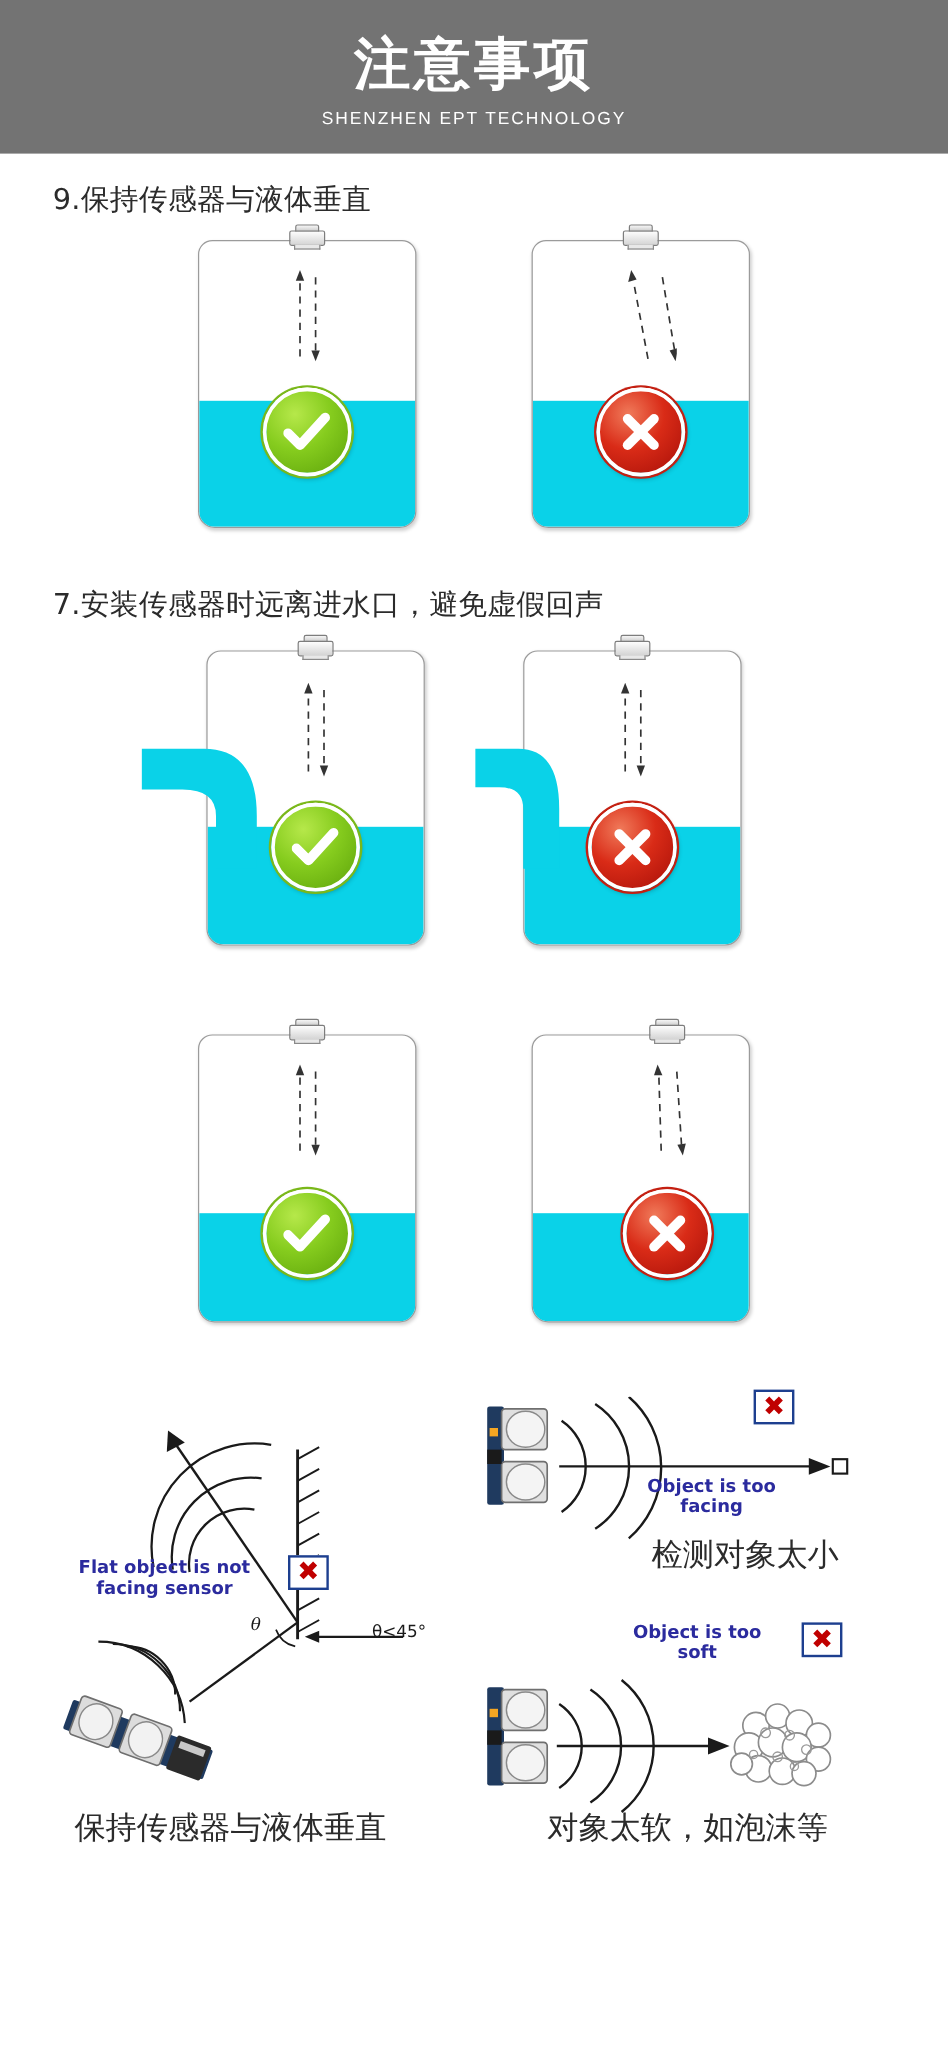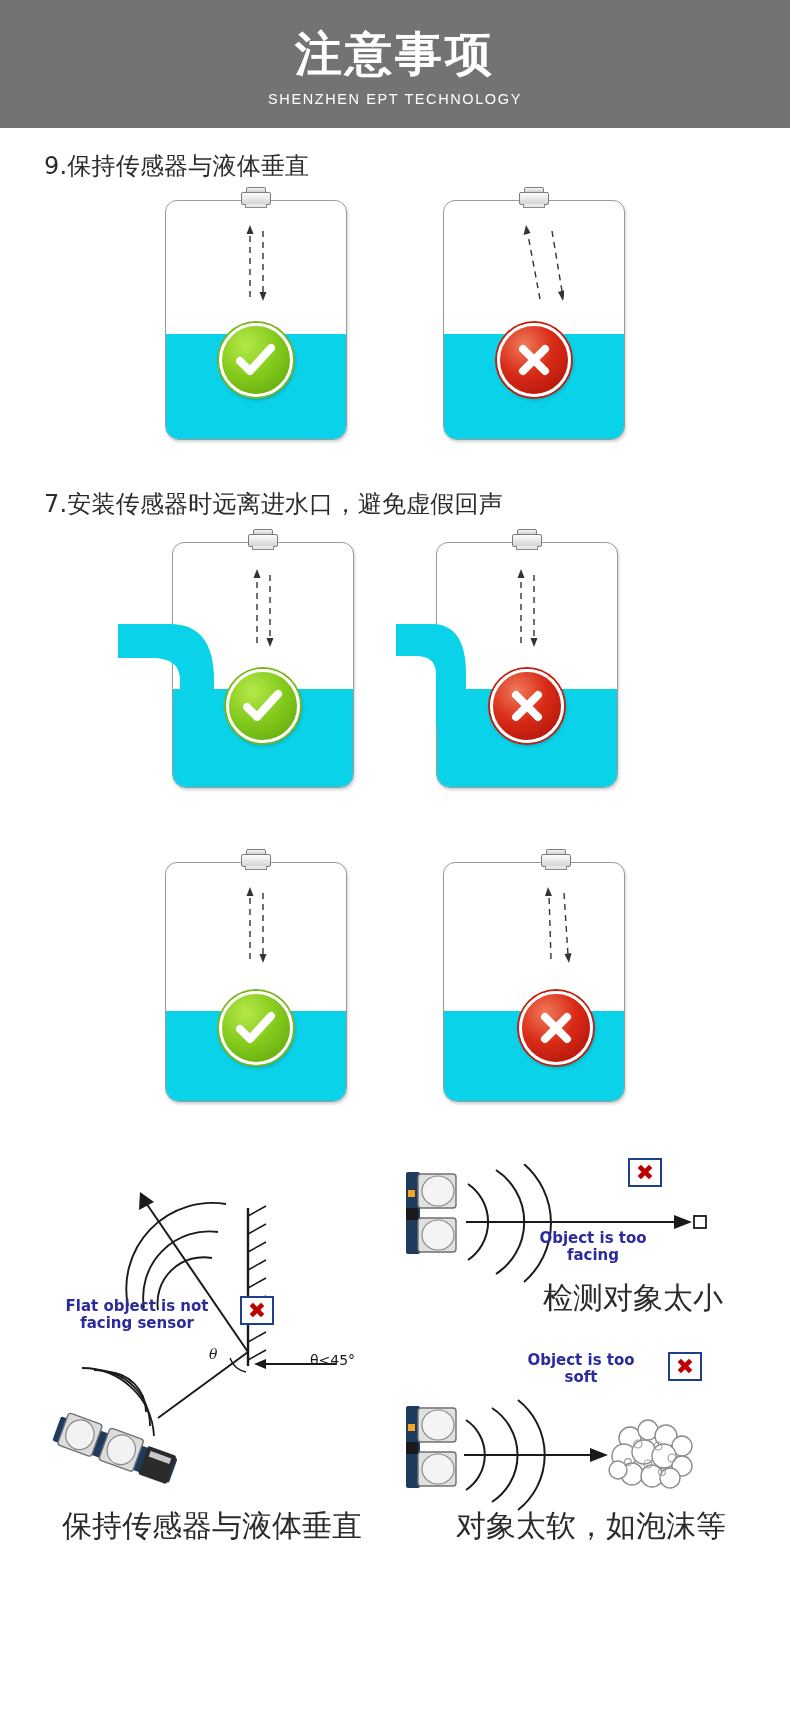--- a/index.html
+++ b/index.html
@@ -141,21 +141,21 @@
   .fig { position: absolute; }
   .eng-label {
     color: #2b2b9e;
     font-weight: bold;
     font-size: 15px;
     line-height: 1.12;
     font-family: "DejaVu Sans", "Liberation Sans", sans-serif;
     text-align: center;
   }
   .cn-caption {
-    font-size: 30px;
+    font-size: 26px;
     color: #2b2b2b;
     font-family: "DejaVu Sans", "Liberation Sans", sans-serif;
     white-space: nowrap;
   }
   .xbox {
     width: 34px; height: 29px;
     border: 2.4px solid #1d3f8f;
     background: #ffffff;
     display: flex; align-items: center; justify-content: center;
     color: #c00000;

